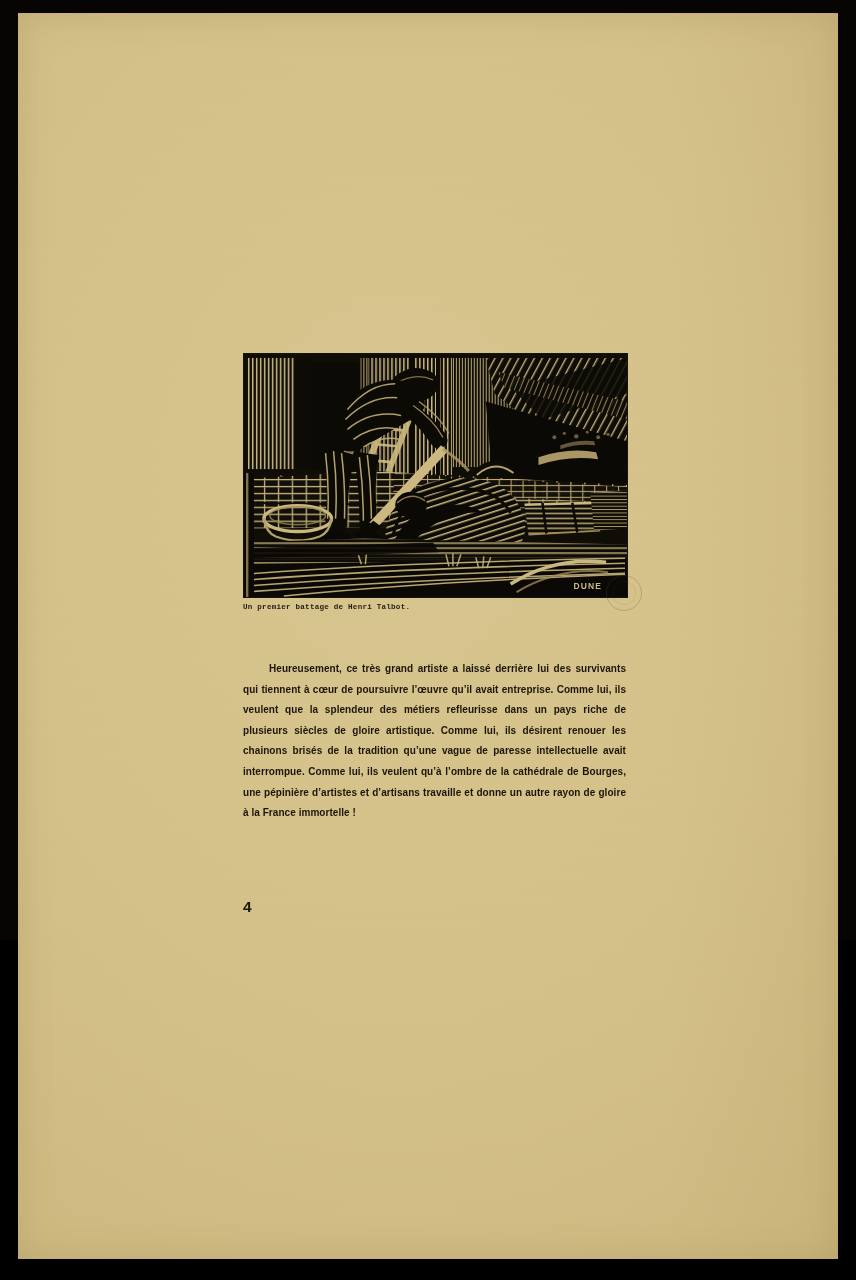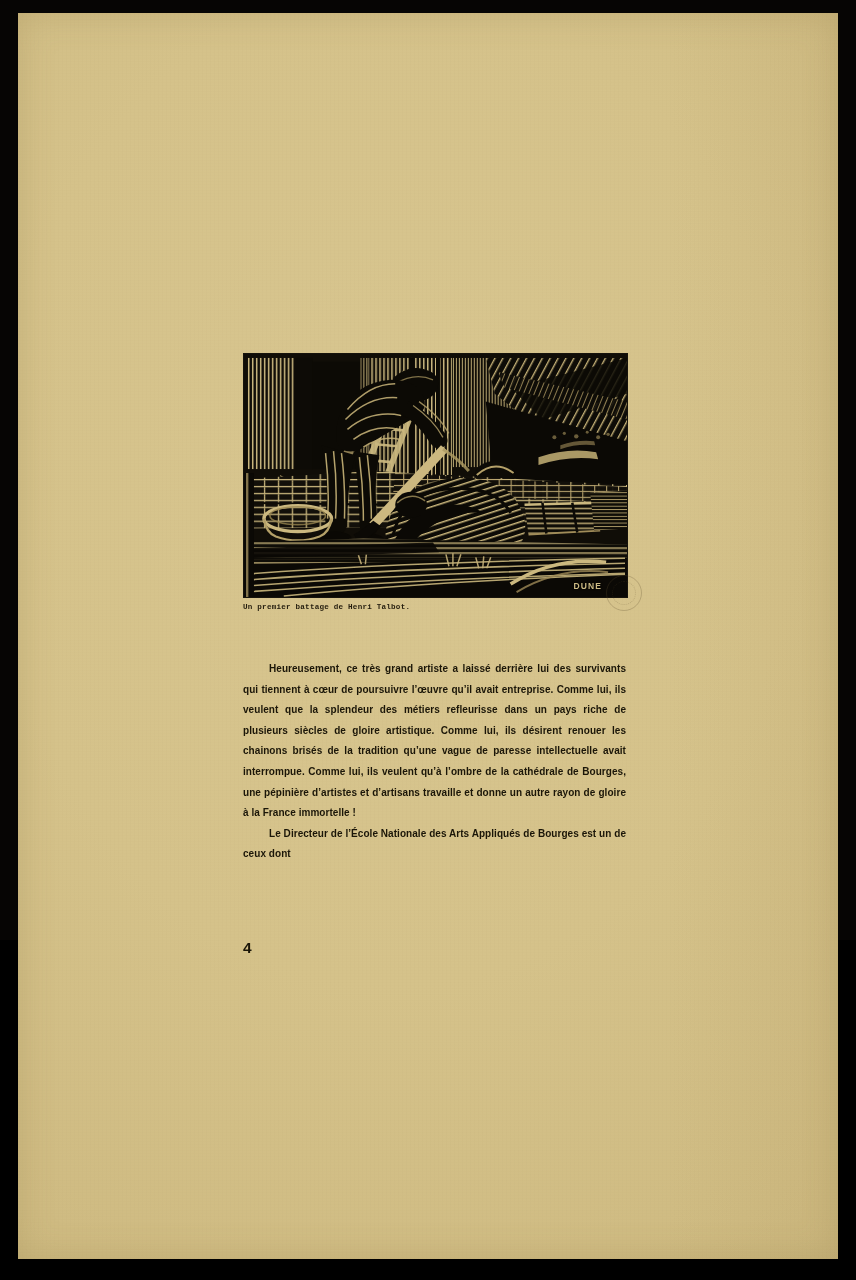--- a/index.html
+++ b/index.html
@@ -355,20 +355,19 @@
 
         <div id="artist-signature">DUNE</div>
 
         <div id="collection-stamp"></div>
       </div>
 
       <div id="figure-caption">Un premier battage de Henri Talbot.</div>
 
       <div id="body-text">
         <p><span class="para-indent"></span><span>Heureusement, ce très grand artiste a laissé derrière lui des survivants qui tiennent à cœur de poursuivre l’œuvre qu’il avait entreprise. Comme lui, ils veulent que la splendeur des métiers refleurisse dans un pays riche de plusieurs siècles de gloire artistique. Comme lui, ils désirent renouer les chainons brisés de la tradition qu’une vague de paresse intellectuelle avait interrompue. Comme lui, ils veulent qu’à l’ombre de la cathédrale de Bourges, une pépinière d’artistes et d’artisans travaille et donne un autre rayon de gloire à la France immortelle !</span></p>
-        <p class="line-last"><span class="para-indent"></span><span>Le Directeur de l’École Nationale des Arts Appliqués de Bourges est un de ceux dont</span></p>
       </div>
 
       <div id="page-folio">4</div>
 
     </div>
   </div>
 </div>
 
 </body></html>

